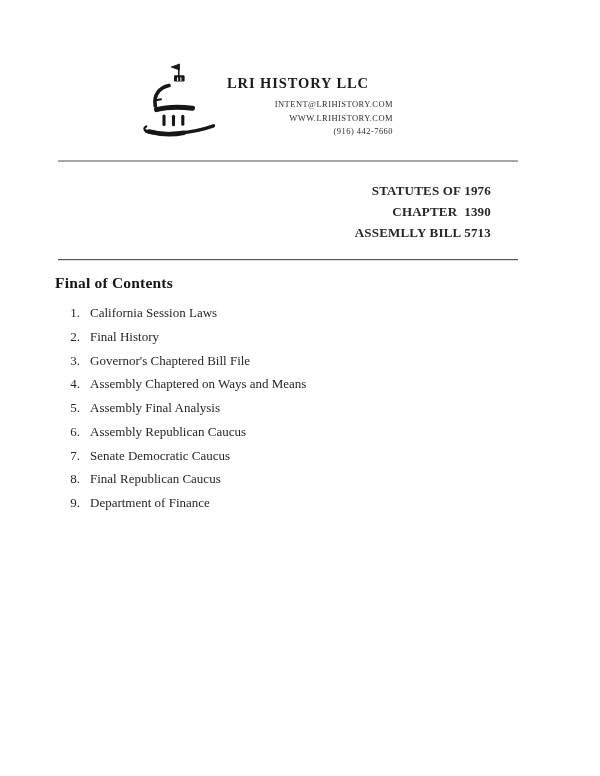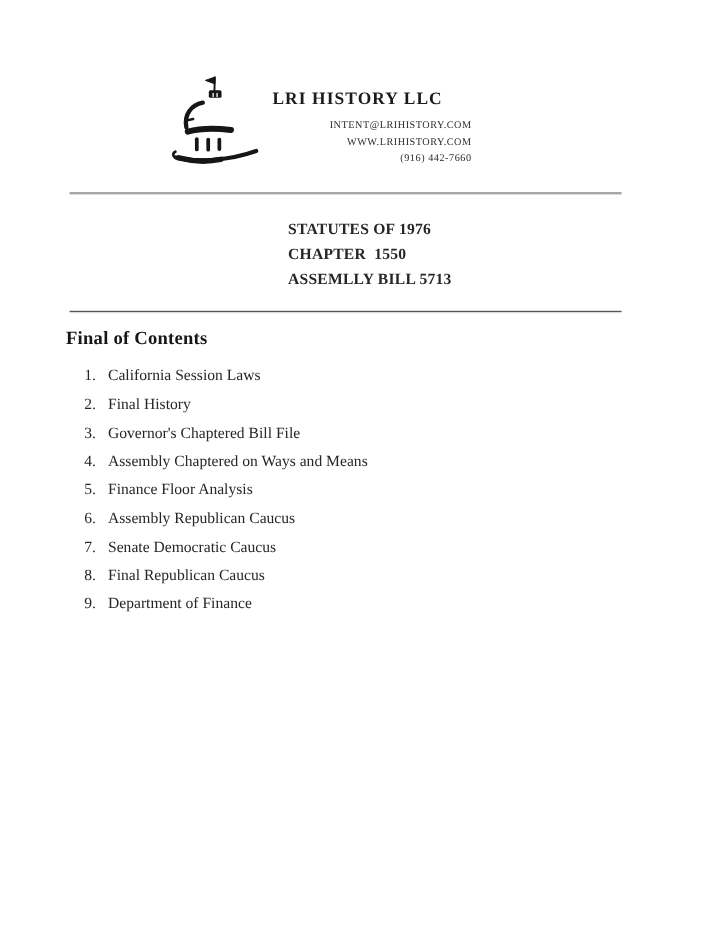--- a/index.html
+++ b/index.html
@@ -60,20 +60,21 @@
     top: 259px;
     height: 1px;
     background: var(--divider-bottom, #555555);
     box-shadow: 0 1px 0 #dcdcdc;
   }
   .reference {
     position: absolute;
     left: 240px;
     top: 180px;
     width: 251px;
+    text-align: right;
     font-weight: bold;
     font-size: 13px;
     line-height: 21px;
     letter-spacing: 0.2px;
     color: #262626;
   }
   .reference .ref-line {
     white-space: pre; 
   }
   .toc-heading {
@@ -146,21 +147,21 @@
   <div class="contact-block">
     <div>INTENT@LRIHISTORY.COM</div>
     <div>WWW.LRIHISTORY.COM</div>
     <div>(916) 442-7660</div>
   </div>
 
   <div class="divider divider-top"></div>
 
   <div class="reference">
     <div class="ref-line">STATUTES OF 1976</div>
-    <div class="ref-line">CHAPTER  1550</div>
+    <div class="ref-line">CHAPTER  1390</div>
     <div class="ref-line">ASSEMLLY BILL 5713</div>
   </div>
 
   <div class="divider divider-bottom"></div>
 
   <div class="toc-heading">Final of Contents</div>
 
   <div class="toc-row r0">
     <span class="toc-num">1.</span>
     <span class="toc-label">California Session Laws</span>
@@ -172,21 +173,21 @@
   <div class="toc-row r2">
     <span class="toc-num">3.</span>
     <span class="toc-label">Governor's Chaptered Bill File</span>
   </div>
   <div class="toc-row r3">
     <span class="toc-num">4.</span>
     <span class="toc-label">Assembly Chaptered on Ways and Means</span>
   </div>
   <div class="toc-row r4">
     <span class="toc-num">5.</span>
-    <span class="toc-label">Finance Floor Analysis</span>
+    <span class="toc-label">Assembly Final Analysis</span>
   </div>
   <div class="toc-row r5">
     <span class="toc-num">6.</span>
     <span class="toc-label">Assembly Republican Caucus</span>
   </div>
   <div class="toc-row r6">
     <span class="toc-num">7.</span>
     <span class="toc-label">Senate Democratic Caucus</span>
   </div>
   <div class="toc-row r7">

